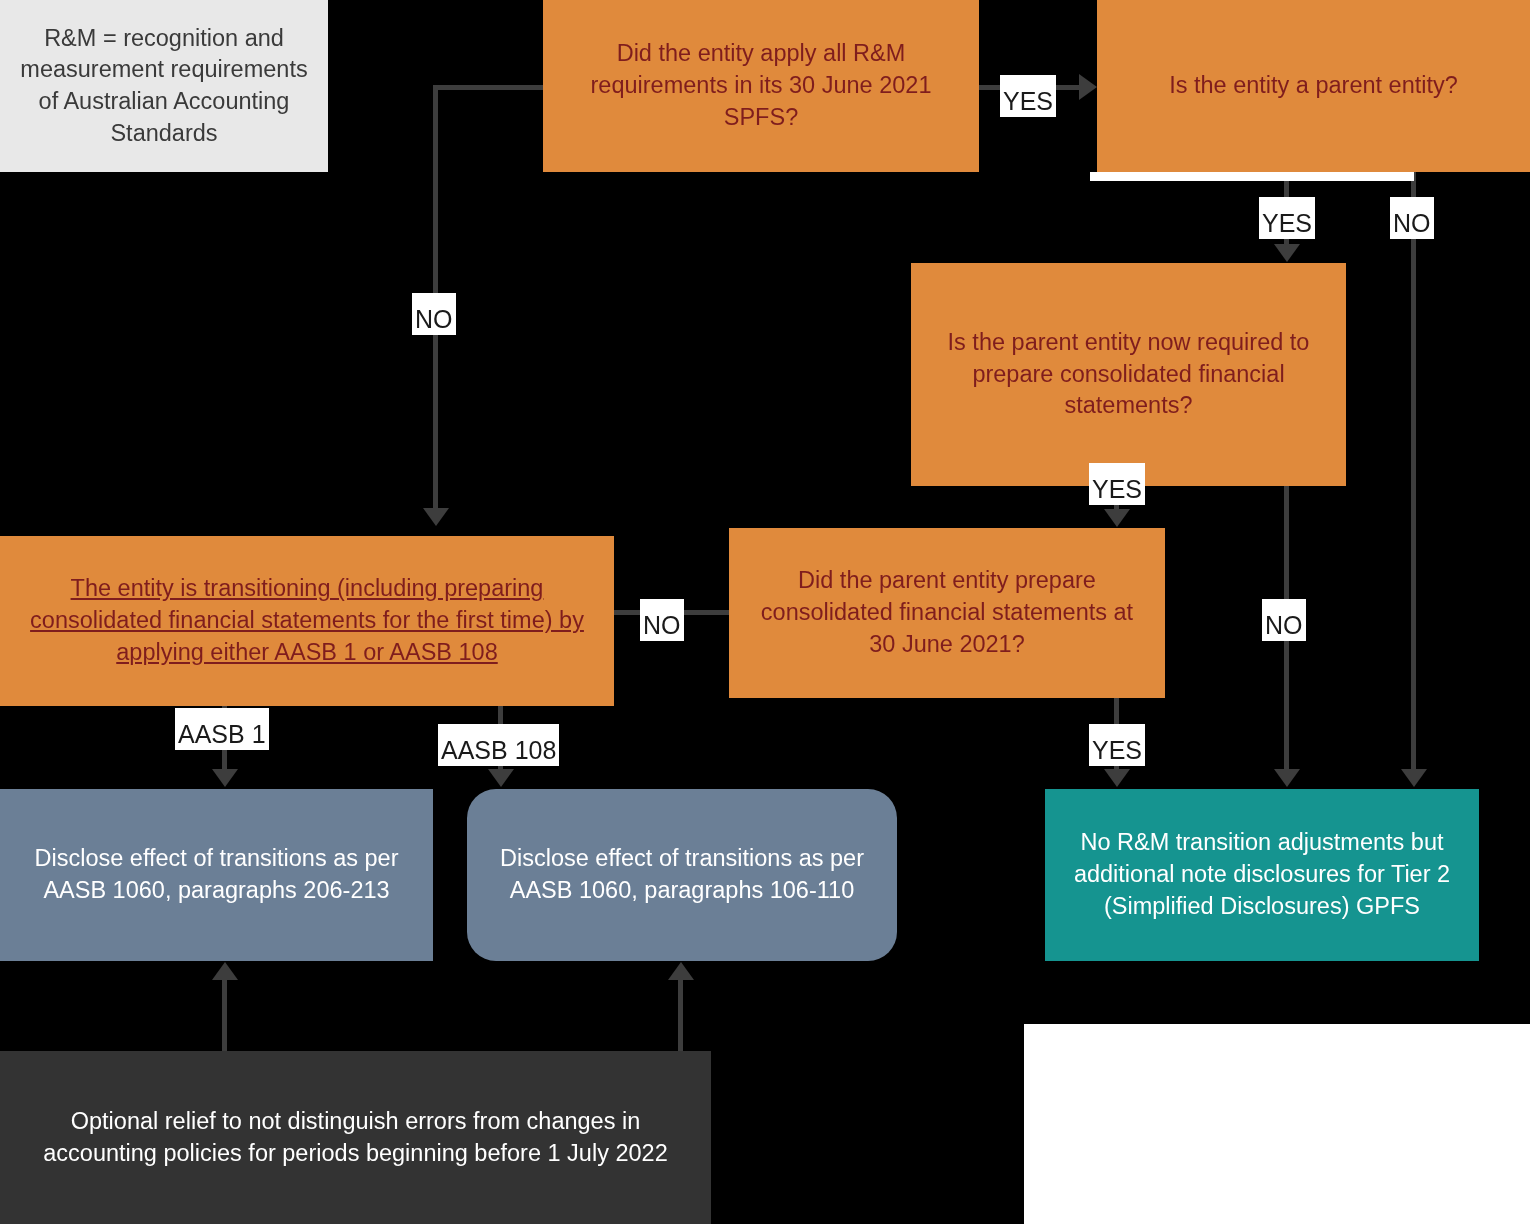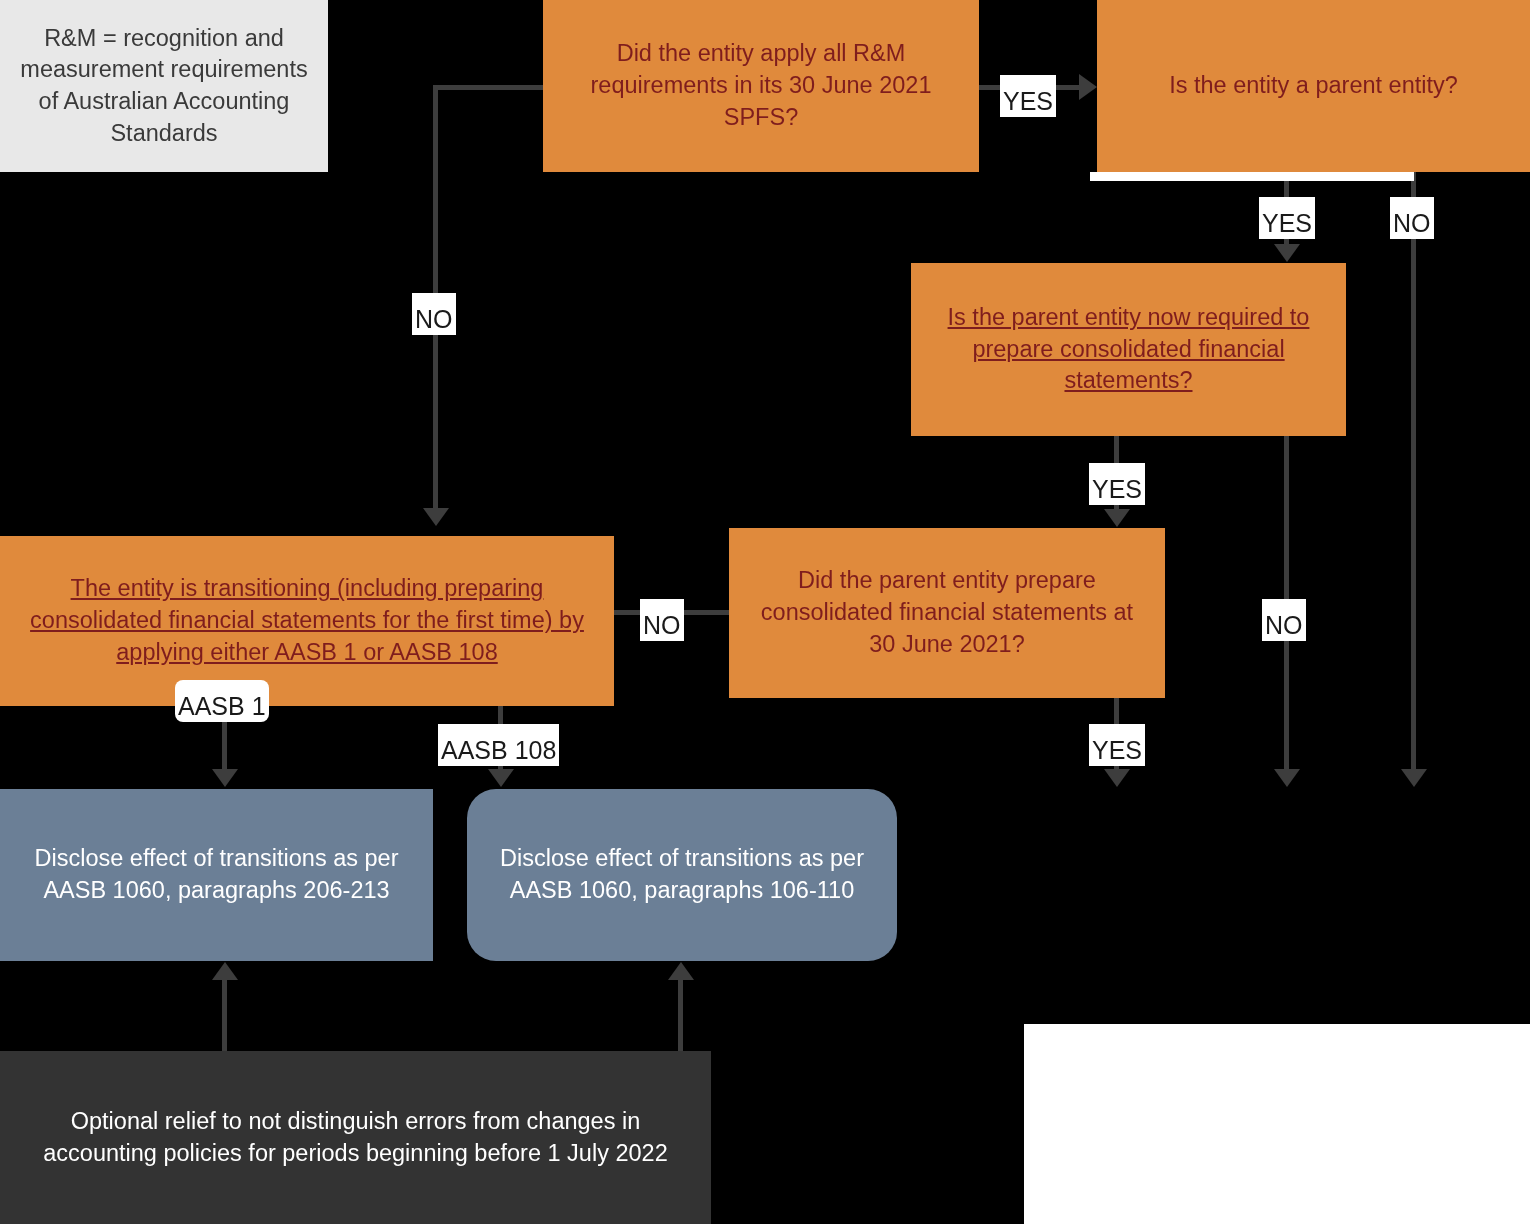--- a/index.html
+++ b/index.html
@@ -152,40 +152,43 @@
     <span>Did the entity apply all R&amp;M requirements in its 30 June 2021 SPFS?</span>
   </div>
 
   <div class="node decision" style="left:1097px; top:0px; width:433px; height:172px;">
     <span>Is the entity a parent entity?</span>
   </div>
 
   
   <div class="plate plate-white" style="left:1090px; top:172px; width:324px; height:9px;"></div>
 
-  <div class="node decision" style="left:911px; top:263px; width:435px; height:173px;text-decoration:underline;">
+  <div class="node decision" style="left:911px; top:263px; width:435px; height:223px;">
     <span>Is the parent entity now required to prepare consolidated financial statements?</span>
   </div>
 
   <div class="node decision" style="left:0px; top:536px; width:614px; height:170px;text-decoration:underline;">
     <span>The entity is transitioning (including preparing consolidated financial statements for the first time) by applying either AASB 1 or AASB 108</span>
   </div>
 
   <div class="node decision" style="left:729px; top:528px; width:436px; height:170px;">
     <span>Did the parent entity prepare consolidated financial statements at 30 June 2021?</span>
   </div>
 
   <div class="node outcome" style="left:0px; top:789px; width:433px; height:172px;">
     <span>Disclose effect of transitions as per AASB 1060, paragraphs 206-213</span>
   </div>
 
   <div class="node outcome" style="left:467px; top:789px; width:430px; height:172px;border-radius:29px;">
     <span>Disclose effect of transitions as per AASB 1060, paragraphs 106-110</span>
   </div>
 
+  <div class="node terminal" style="left:1045px; top:789px; width:434px; height:172px;">
+    <span>No R&amp;M transition adjustments but additional note disclosures for Tier 2 (Simplified Disclosures) GPFS</span>
+  </div>
 
   
   <div class="plate plate-white" style="left:1024px; top:1024px; width:506px; height:200px;"></div>
 
   <div class="node relief" style="left:0px; top:1051px; width:711px; height:173px;">
     <span>Optional relief to not distinguish errors from changes in accounting policies for periods beginning before 1 July 2022</span>
   </div>
 
   
 
@@ -198,17 +201,17 @@
   <div class="edge-label" style="left:1390px; top:197px;">NO</div>
 
   <div class="edge-label" style="left:1089px; top:463px;">YES</div>
 
   <div class="edge-label" style="left:1262px; top:599px;">NO</div>
 
   <div class="edge-label" style="left:640px; top:599px;">NO</div>
 
   <div class="edge-label" style="left:1089px; top:724px;">YES</div>
 
-  <div class="edge-label" style="left:175px; top:680px;border-radius:8px;">AASB 1</div>
+  <div class="edge-label" style="left:175px; top:708px;">AASB 1</div>
 
   <div class="edge-label" style="left:438px; top:724px;">AASB 108</div>
 
 </div>
 
 </body></html>

